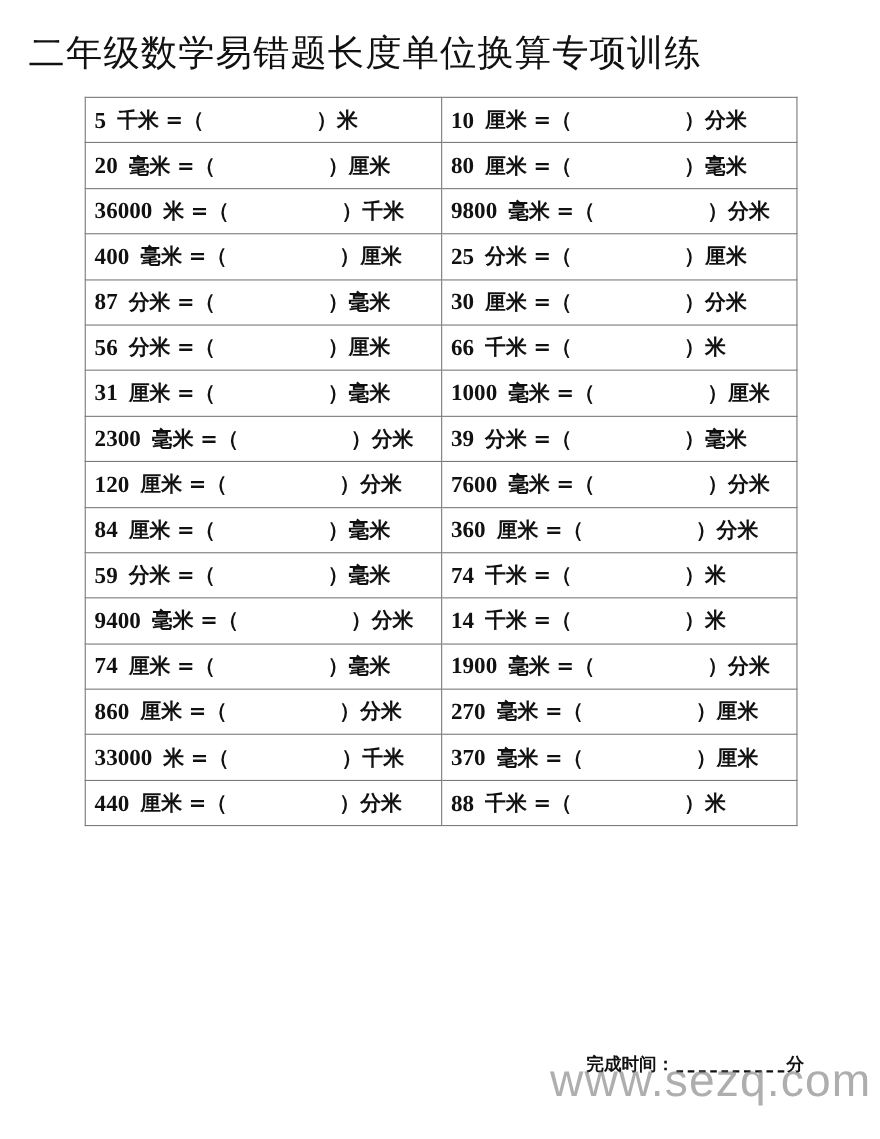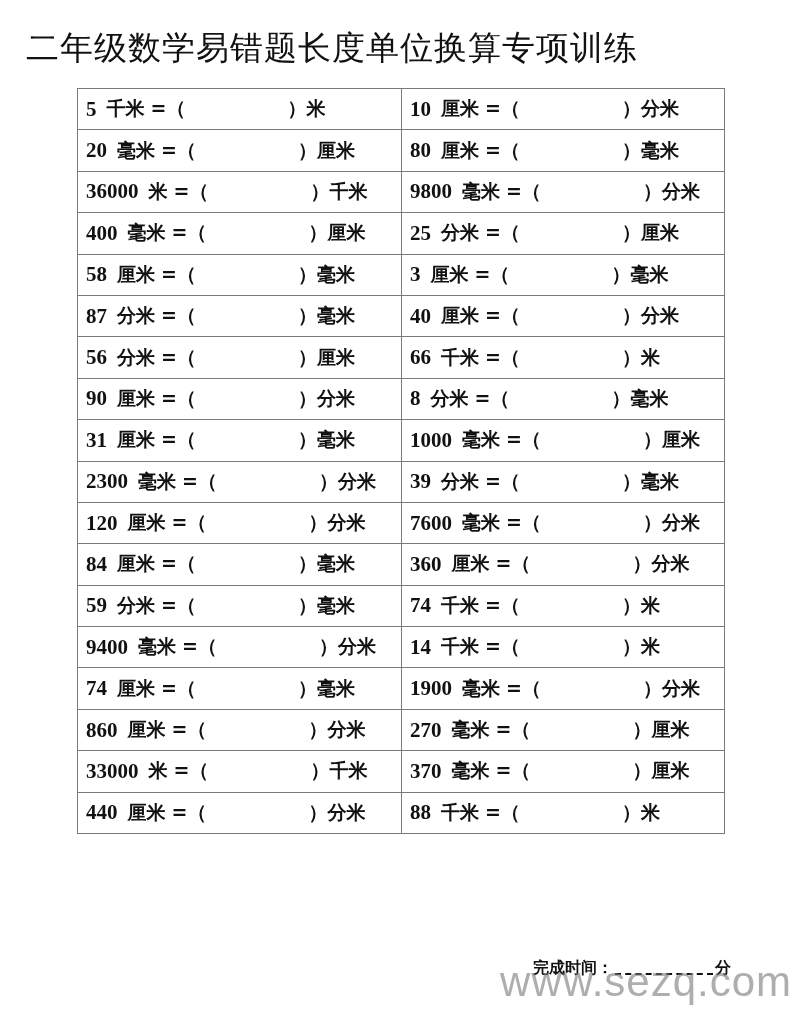--- a/index.html
+++ b/index.html
@@ -119,53 +119,31 @@
             <span class="eq">=（</span>
             <span class="blank"></span>
             <span>）</span>
             <span class="unit-to">厘米</span>
           </div>
         </td>
       </tr>
       <tr>
         <td class="c0">
           <div class="q">
-            <span class="num">58</span>
-            <span class="from">厘米</span>
-            <span class="eq">=（</span>
-            <span class="blank"></span>
-            <span>）</span>
-            <span class="unit-to">毫米</span>
-          </div>
-        </td>
-        <td class="c1">
-          <div class="q">
-            <span class="num">3</span>
-            <span class="from">厘米</span>
-            <span class="eq">=（</span>
-            <span class="blank"></span>
-            <span>）</span>
-            <span class="unit-to">毫米</span>
-          </div>
-        </td>
-      </tr>
-      <tr>
-        <td class="c0">
-          <div class="q">
             <span class="num">87</span>
             <span class="from">分米</span>
             <span class="eq">=（</span>
             <span class="blank"></span>
             <span>）</span>
             <span class="unit-to">毫米</span>
           </div>
         </td>
         <td class="c1">
           <div class="q">
-            <span class="num">40</span>
+            <span class="num">30</span>
             <span class="from">厘米</span>
             <span class="eq">=（</span>
             <span class="blank"></span>
             <span>）</span>
             <span class="unit-to">分米</span>
           </div>
         </td>
       </tr>
       <tr>
         <td class="c0">
@@ -179,42 +157,20 @@
           </div>
         </td>
         <td class="c1">
           <div class="q">
             <span class="num">66</span>
             <span class="from">千米</span>
             <span class="eq">=（</span>
             <span class="blank"></span>
             <span>）</span>
             <span class="unit-to">米</span>
-          </div>
-        </td>
-      </tr>
-      <tr>
-        <td class="c0">
-          <div class="q">
-            <span class="num">90</span>
-            <span class="from">厘米</span>
-            <span class="eq">=（</span>
-            <span class="blank"></span>
-            <span>）</span>
-            <span class="unit-to">分米</span>
-          </div>
-        </td>
-        <td class="c1">
-          <div class="q">
-            <span class="num">8</span>
-            <span class="from">分米</span>
-            <span class="eq">=（</span>
-            <span class="blank"></span>
-            <span>）</span>
-            <span class="unit-to">毫米</span>
           </div>
         </td>
       </tr>
       <tr>
         <td class="c0">
           <div class="q">
             <span class="num">31</span>
             <span class="from">厘米</span>
             <span class="eq">=（</span>
             <span class="blank"></span>

